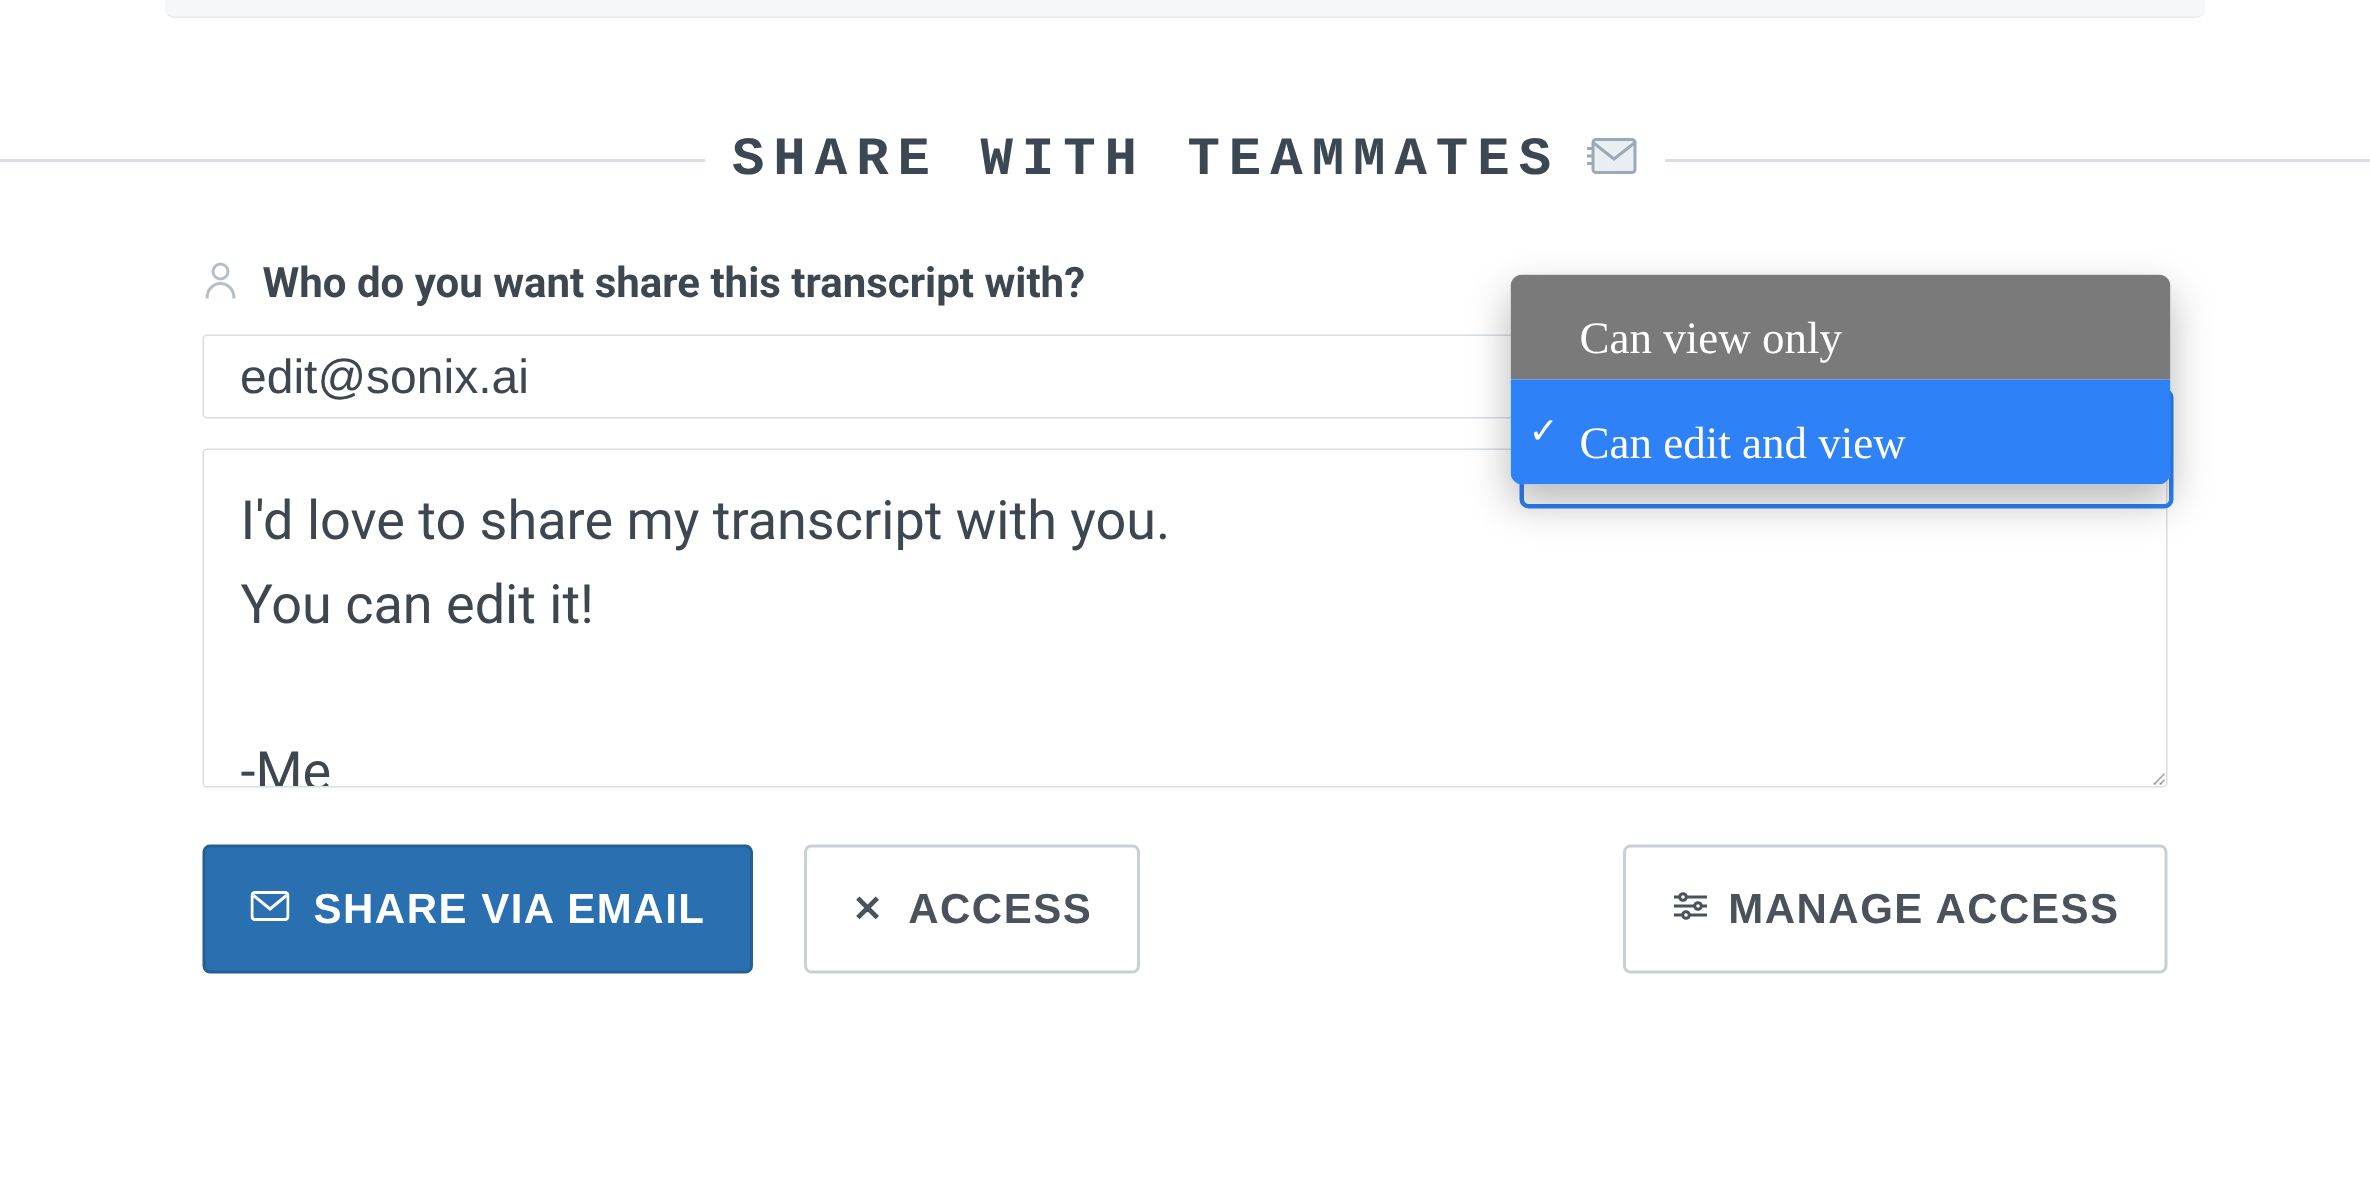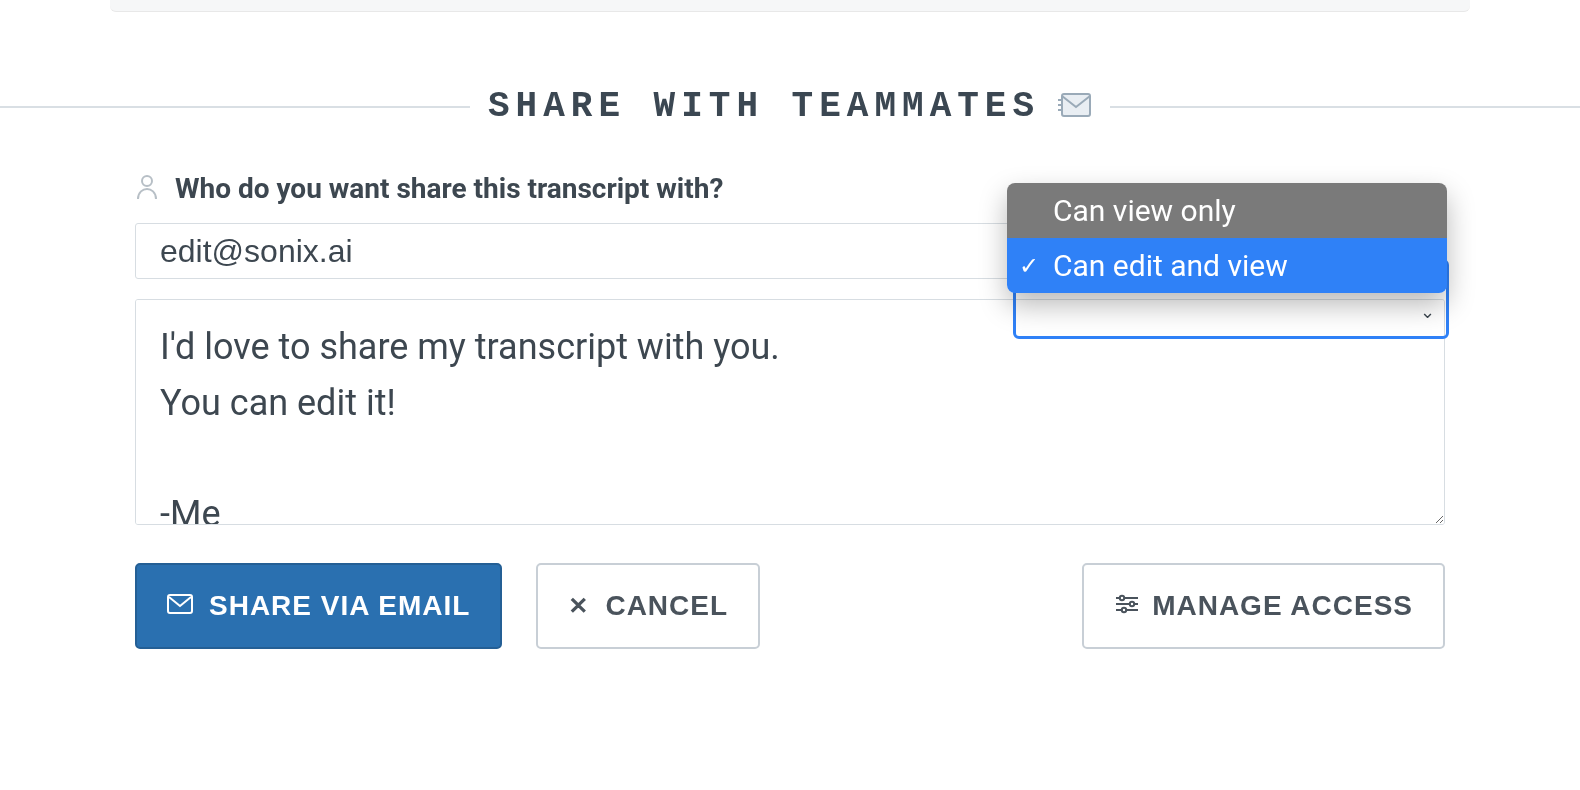--- a/index.html
+++ b/index.html
@@ -98,23 +98,24 @@
   }
   .perm-dropdown {
     width: 100%;
     border-radius: 8px;
     overflow: hidden;
     box-shadow: 0 12px 28px rgba(0,0,0,0.28);
     font-size: 30px;
     color: #ffffff;
   }
   .perm-option {
-    padding: 10px 18px 10px 46px;
+    padding: 26px 18px 10px 46px;
     position: relative;
     cursor: pointer;
+    font-family: Liberation Serif, serif;
   }
   .perm-option.unselected { background: #7a7a7a; }
   .perm-option.selected { background: #2f81f7; }
   .perm-check {
     position: absolute;
     left: 12px;
     top: 50%;
     transform: translateY(-50%);
     font-size: 24px;
   }
@@ -249,21 +250,21 @@
         <svg viewBox="0 0 26 20" fill="none" stroke="#ffffff" stroke-width="2">
           <rect x="1" y="1" width="24" height="18" rx="2"></rect>
           <path d="M2 3 L13 12 L24 3"></path>
         </svg>
       </span>
       <span>SHARE VIA EMAIL</span>
     </button>
 
     <button class="btn btn-secondary">
       <span class="x-icon">✕</span>
-      <span>CANCEL</span>
+      <span>ACCESS</span>
     </button>
 
     <button class="btn btn-secondary btn-right">
       <span>
         <svg viewBox="0 0 26 22" fill="none" stroke="#4a535c" stroke-width="2">
           <line x1="2" y1="5" x2="24" y2="5"></line>
           <line x1="2" y1="11" x2="24" y2="11"></line>
           <line x1="2" y1="17" x2="24" y2="17"></line>
           <circle cx="8" cy="5" r="2.2" fill="#ffffff"></circle>
           <circle cx="18" cy="11" r="2.2" fill="#ffffff"></circle>

